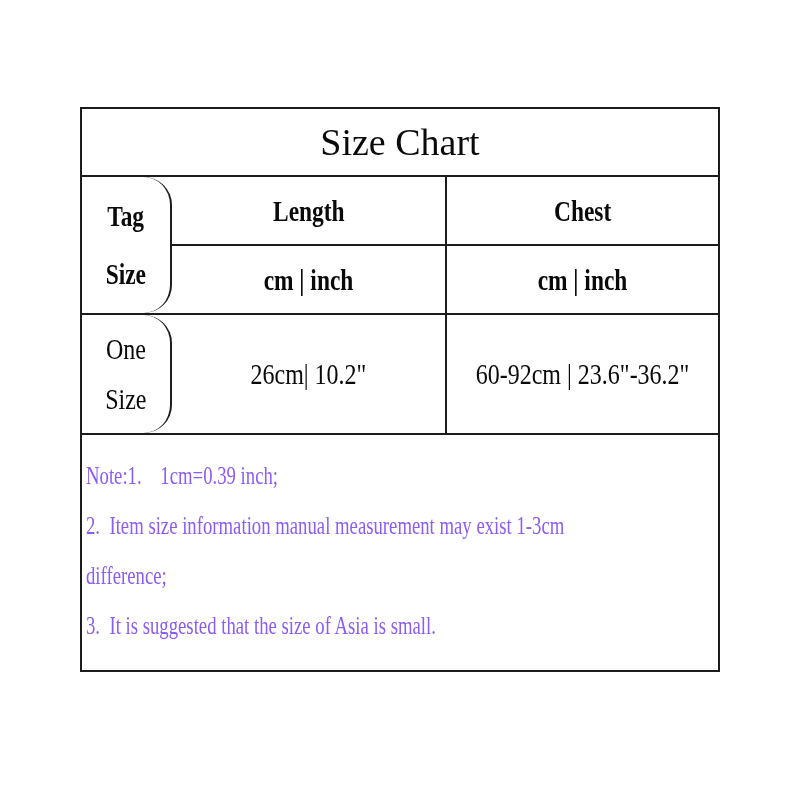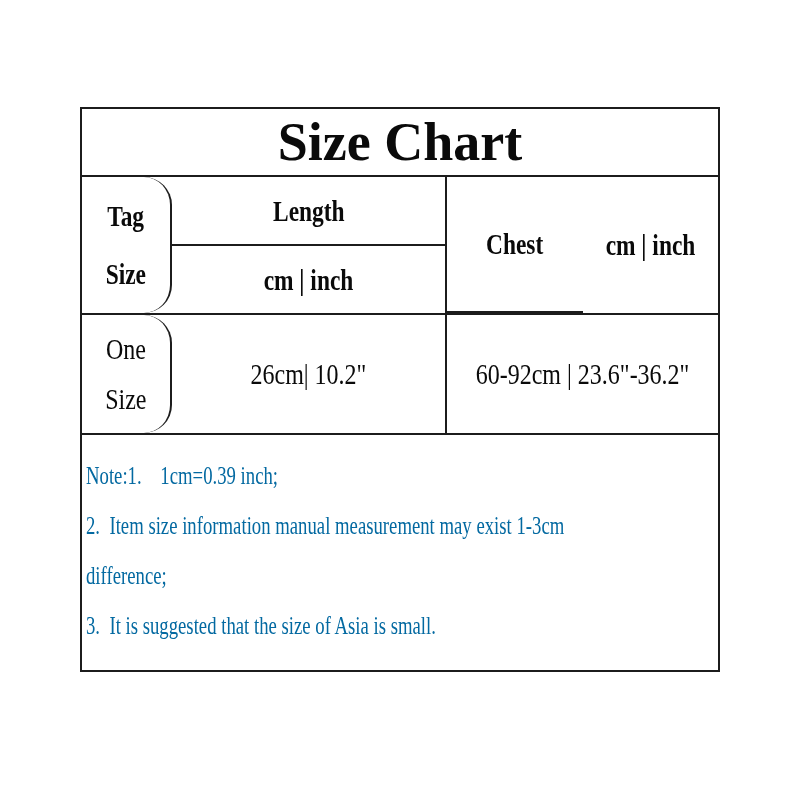--- a/index.html
+++ b/index.html
@@ -29,22 +29,22 @@
   }
   .title-row {
     height: 66px;
     flex: 0 0 66px;
     border-bottom: 2px solid #1c1c1c;
     display: flex;
     align-items: center;
     justify-content: center;
   }
   .title-text {
-    font-size: 54px;
-    font-weight: bold;
+    font-size: 38px;
+    font-weight: normal;
     letter-spacing: 0px;
   }
   .header-row {
     height: 136px;
     flex: 0 0 136px;
     border-bottom: 2px solid #1c1c1c;
     display: flex;
     font-weight: bold;
     font-size: 30px;
   }
@@ -69,21 +69,21 @@
     width: 273px;
     flex: 0 0 273px;
     border-right: 2px solid #1c1c1c;
     display: flex;
     flex-direction: column;
     text-align: center;
   }
   .end-col {
     flex: 1;
     display: flex;
-    flex-direction: row;
+    flex-direction: column;
   }
   .subcell {
     flex: 1;
     display: flex;
     align-items: center;
     justify-content: center;
   }
   .subcell.upper {
     border-bottom: 2px solid #1c1c1c;
   }
@@ -107,21 +107,21 @@
   .tag-line {
     line-height: 58px;
   }
   .label-line {
     line-height: 50px;
   }
   .notes-row {
     flex: 1;
     padding: 16px 6px 0 4px;
     font-size: 26px;
-    color: #0369a1;
+    color: #8b5cf6;
     overflow: hidden;
   }
   .note-line {
     display: block;
     line-height: 50px;
     white-space: pre;
     transform: scaleX(0.72);
     transform-origin: 0 50%;
   }
 </style>

